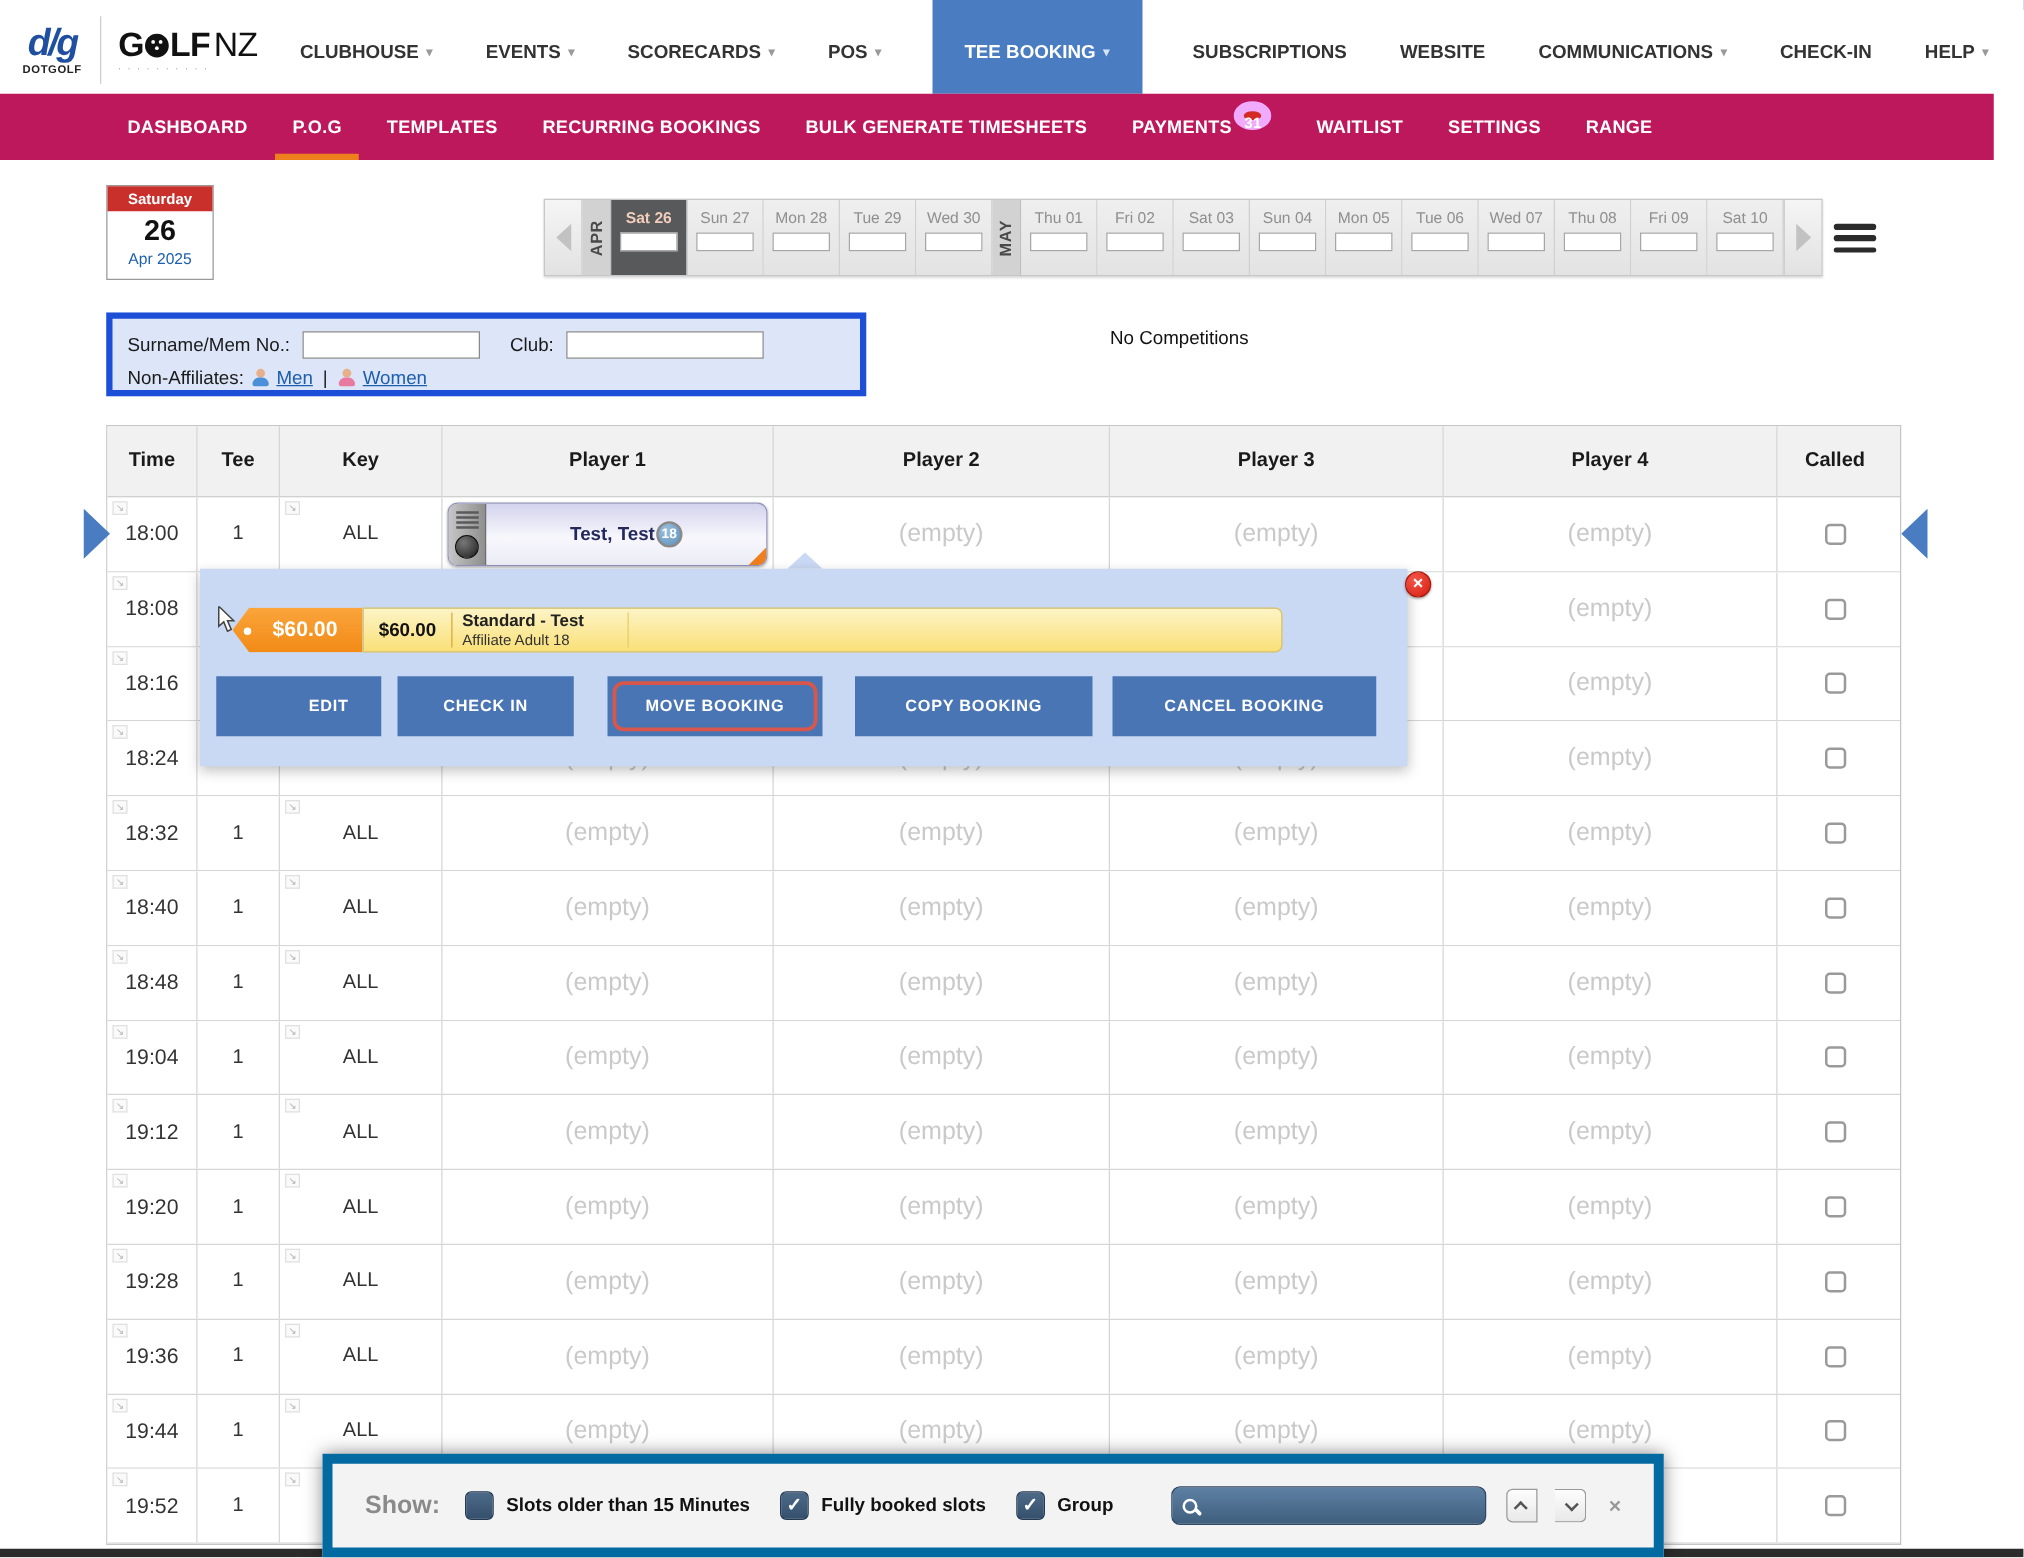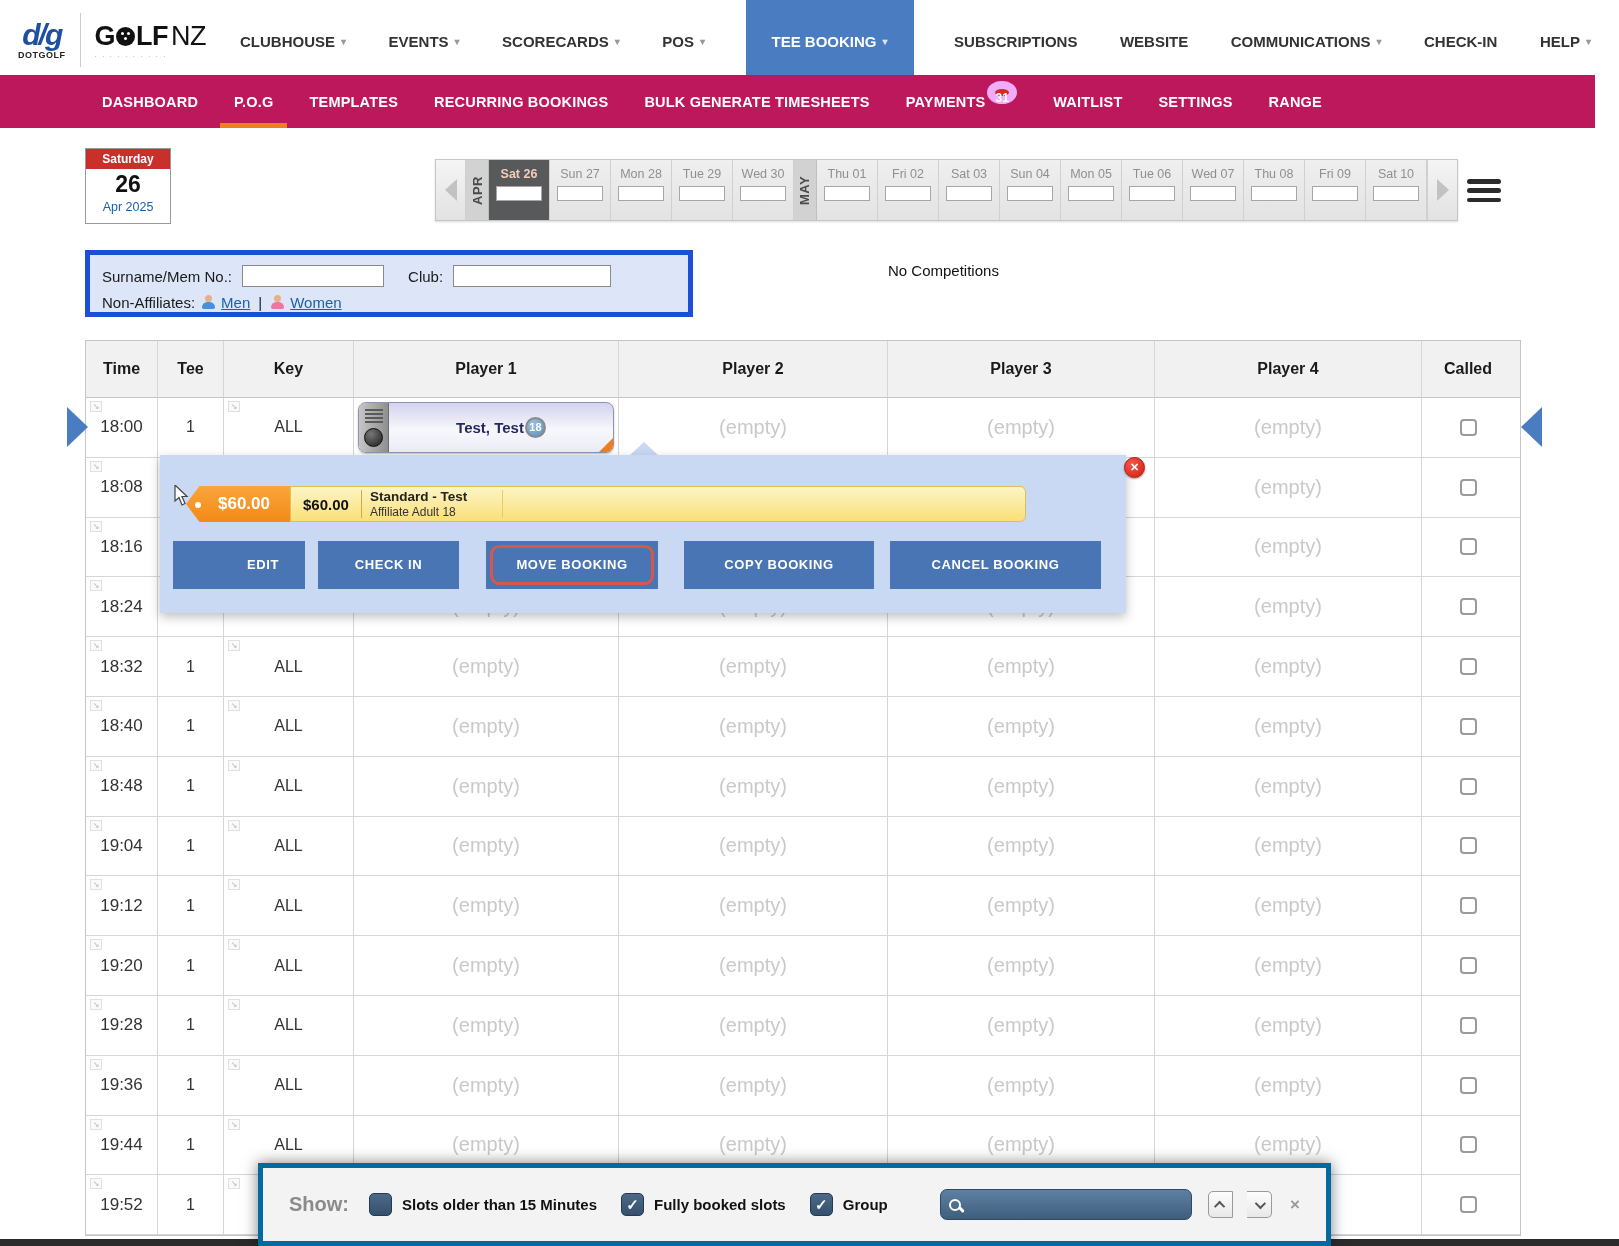--- a/index.html
+++ b/index.html
@@ -112,21 +112,21 @@
   .rate-sep { width:1px; height:28px; background:#d8a83c; }
   .rate-sep2 { width:1px; height:28px; background:#e5cd6a; margin-left:10px; }
   #rate-text { padding-left:8px; width:130px; }
   #rate-title { font-size:13.5px; font-weight:bold; color:#222; line-height:16px; }
   #rate-subtitle { font-size:12px; color:#333; line-height:15px; }
   .pop-btn { position:absolute; top:86px; height:48px; background:#4a75b5; color:#fff; font-size:13px; font-weight:bold; letter-spacing:.6px; text-align:center; line-height:48px; cursor:pointer; white-space:nowrap; }
   .pop-btn.highlight::after { content:''; position:absolute; left:4px; right:4px; top:4px; bottom:4px; border:3px solid #d9574a; border-radius:9px; }
 
   
   #bottom-strip { position:absolute; left:0; top:1239px; width:1619px; height:7px; background:#2b2b2b; z-index:55; }
-  #bottom-bar { position:absolute; left:258px; top:1163px; width:1073px; height:83px; background:#f3f3f3; border:5px solid #0369a1; box-shadow:0 0 14px rgba(0,0,0,.5); z-index:60; display:flex; align-items:center; padding:0 26px; gap:14px; }
+  #bottom-bar { position:absolute; left:258px; top:1163px; width:1073px; height:83px; background:#f3f3f3; border:8px solid #0369a1; box-shadow:0 0 14px rgba(0,0,0,.5); z-index:60; display:flex; align-items:center; padding:0 26px; gap:14px; }
   #show-label { font-size:20px; font-weight:bold; color:#8a8a8a; margin-right:6px; }
   .bb-check { width:23px; height:23px; border-radius:5px; background:linear-gradient(#4c6a88,#35506c); border:1px solid #243a52; color:#fff; font-size:15px; font-weight:bold; text-align:center; line-height:21px; cursor:pointer; flex:none; }
   .bb-check.unchecked { color:transparent; }
   .bb-label { font-size:15px; font-weight:bold; color:#111; margin-right:14px; white-space:nowrap; }
   #bb-search { margin-left:auto; width:252px; height:31px; border-radius:7px; background:linear-gradient(#5d80a3,#3f5e7d); border:1px solid #2e4865; display:flex; align-items:center; padding:0 8px; gap:6px; }
   .mag { width:12px; height:12px; border:2px solid #fff; border-radius:50%; position:relative; flex:none; }
   .mag::after { content:''; position:absolute; width:7px; height:2.5px; background:#fff; transform:rotate(45deg); right:-6px; bottom:-2px; border-radius:2px; }
   #bb-search input { flex:1; background:transparent; border:none; outline:none; color:#fff; font-size:14px; }
   .spin-btn { width:25px; height:27px; background:linear-gradient(#fdfdfd,#e8e8e8); border:1px solid #9a9a9a; display:flex; align-items:center; justify-content:center; cursor:pointer; }
   .spin-btn.up { border-radius:5px 0 0 5px; margin-left:2px; }

